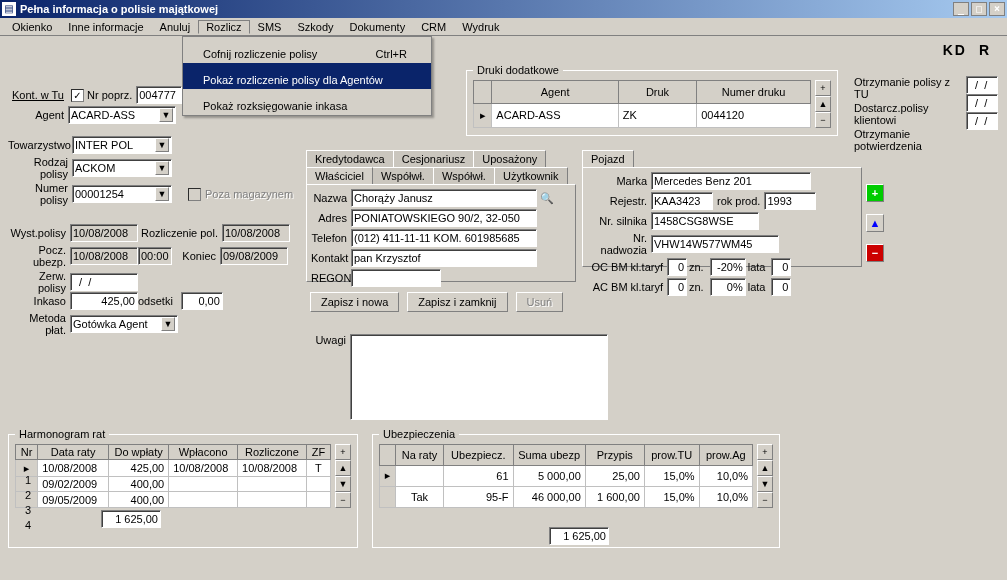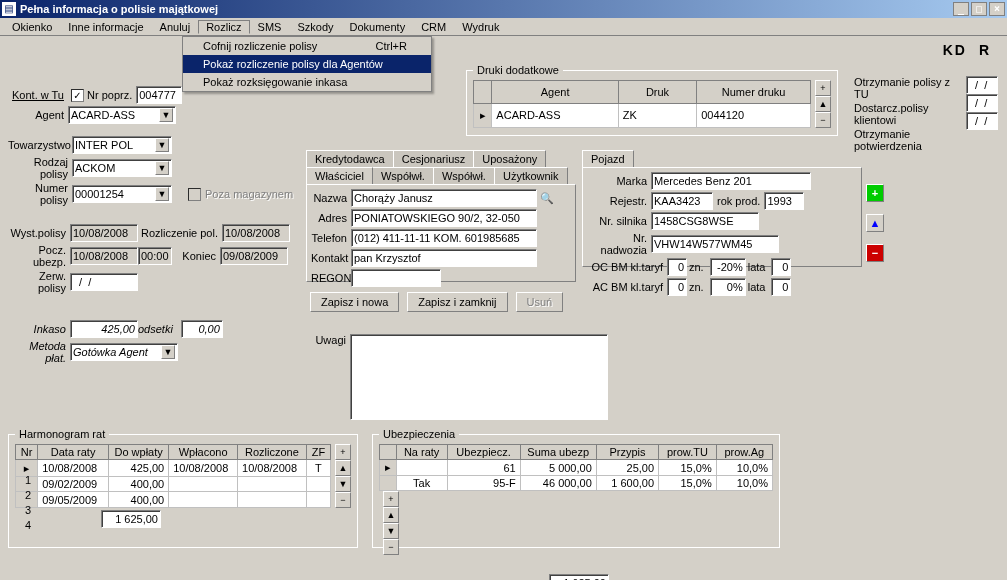--- a/index.html
+++ b/index.html
@@ -30,21 +30,21 @@
     background:#d4d0c8; height:18px; display:flex; align-items:center; padding:0 4px;
     border-bottom:1px solid #808080;
   }
   .menubar .menuitem { padding:1px 8px; cursor:default;}
   .menubar .menuitem.open { background:#d4d0c8; border:1px solid #808080; border-bottom:1px solid #d4d0c8; margin-bottom:-1px; padding:0 7px;}
   .dropdown {
     position:absolute; top:36px; left:182px; background:#d4d0c8;
     border:1px solid #808080; box-shadow:2px 2px 2px rgba(0,0,0,0.3);
     z-index:100; min-width:250px;
   }
-  .dropdown .dd-item { padding:3px 24px 3px 20px; display:flex; justify-content:space-between;}
+  .dropdown .dd-item { padding:11px 24px 3px 20px; display:flex; justify-content:space-between;}
   .dropdown .dd-item.highlight { background:#0a246a; color:#fff; }
   .row { display:flex; align-items:center; margin-bottom:2px; }
   .lbl { text-align:right; padding-right:4px; }
   .input, .combo {
     background:#fff; border-top:1px solid #808080; border-left:1px solid #808080;
     border-right:1px solid #fff; border-bottom:1px solid #fff;
     height:18px; padding:1px 2px; font:inherit; box-shadow:inset 1px 1px 0 #404040;
   }
   .input.ro { background:#d4d0c8; }
   .combo { display:flex; align-items:center; justify-content:space-between; }
@@ -175,21 +175,21 @@
     <input class="input ro" style="width: 34px;" value="00:00">
     <span class="lbl" style="width:48px;">Koniec</span>
     <input class="input ro" style="width: 68px;" value="09/08/2009">
   </div>
   <div class="row">
     <span class="lbl" style="width:62px;">Zerw. polisy</span>
     <input class="input" style="width: 68px;" value="  /  /">
   </div>
 </div>
 
-<div class="section" style="left:8px; top:320px; width:260px;font-style:italic;">
+<div class="section" style="left:8px; top:292px; width:260px;">
   <div class="row">
     <span class="lbl" style="width:62px;">Inkaso</span>
     <input class="input" style="width: 68px; text-align: right;" value="425,00">
     <span class="lbl" style="">odsetki</span>
     <input class="input" style="width: 42px; text-align: right; margin-left: 4px;" value="0,00">
   </div>
   <div class="row">
     <span class="lbl" style="width:62px;">Metoda płat.</span>
     <div class="combo" style="width:108px;">
         <span>Gotówka Agent</span>
@@ -285,21 +285,21 @@
     </div>
   <div class="tabbox" style="height:100px; position:relative;">
     <div class="row">
         <span class="lbl" style="width:64px;">Marka</span>
         <input class="input" style="width: 160px;" value="Mercedes Benz 201">
       </div>
     <div class="row">
         <span class="lbl" style="width:64px;">Rejestr.</span>
         <input class="input" style="width: 62px;" value="KAA3423">
         <span class="lbl" style="margin-left:4px;">rok prod.</span>
-        <input class="input" style="width: 40px;" value="1993">
+        <input class="input" style="width: 52px;" value="1993">
       </div>
     <div class="row">
         <span class="lbl" style="width:64px;">Nr. silnika</span>
         <input class="input" style="width: 108px;" value="1458CSG8WSE">
       </div>
     <div class="row">
         <span class="lbl" style="width:64px;">Nr. nadwozia</span>
         <input class="input" style="width: 128px;" value="VHW14W577WM45">
       </div>
     <div class="row">
@@ -394,21 +394,21 @@
 <div class="section" style="left:18px; top:457px; width:20px; pointer-events:none;">
   <div style="height:17px;"></div>
   <div style="height:15px; text-align:center; background:transparent;">1</div>
   <div style="height:15px; text-align:center;">2</div>
   <div style="height:15px; text-align:center;">3</div>
   <div style="height:15px; text-align:center;">4</div>
 </div>
 
 <fieldset class="groove section" style="left:372px; top:428px; width:408px; height:120px;">
   <legend>Ubezpieczenia</legend>
-  <div style="display:flex;flex-direction:column;">
+  <div style="display:flex;">
     <table class="grid" style="flex:1;">
       <tbody>
           <tr>
         <th class="rowmarker"></th>
         <th style="width:44px;">Na raty</th>
         <th style="width:56px;">Ubezpiecz.</th>
         <th style="width:66px;">Suma ubezp</th>
         <th style="width:54px;">Przypis</th>
         <th style="width:48px;">prow.TU</th>
         <th style="width:48px;">prow.Ag</th>

